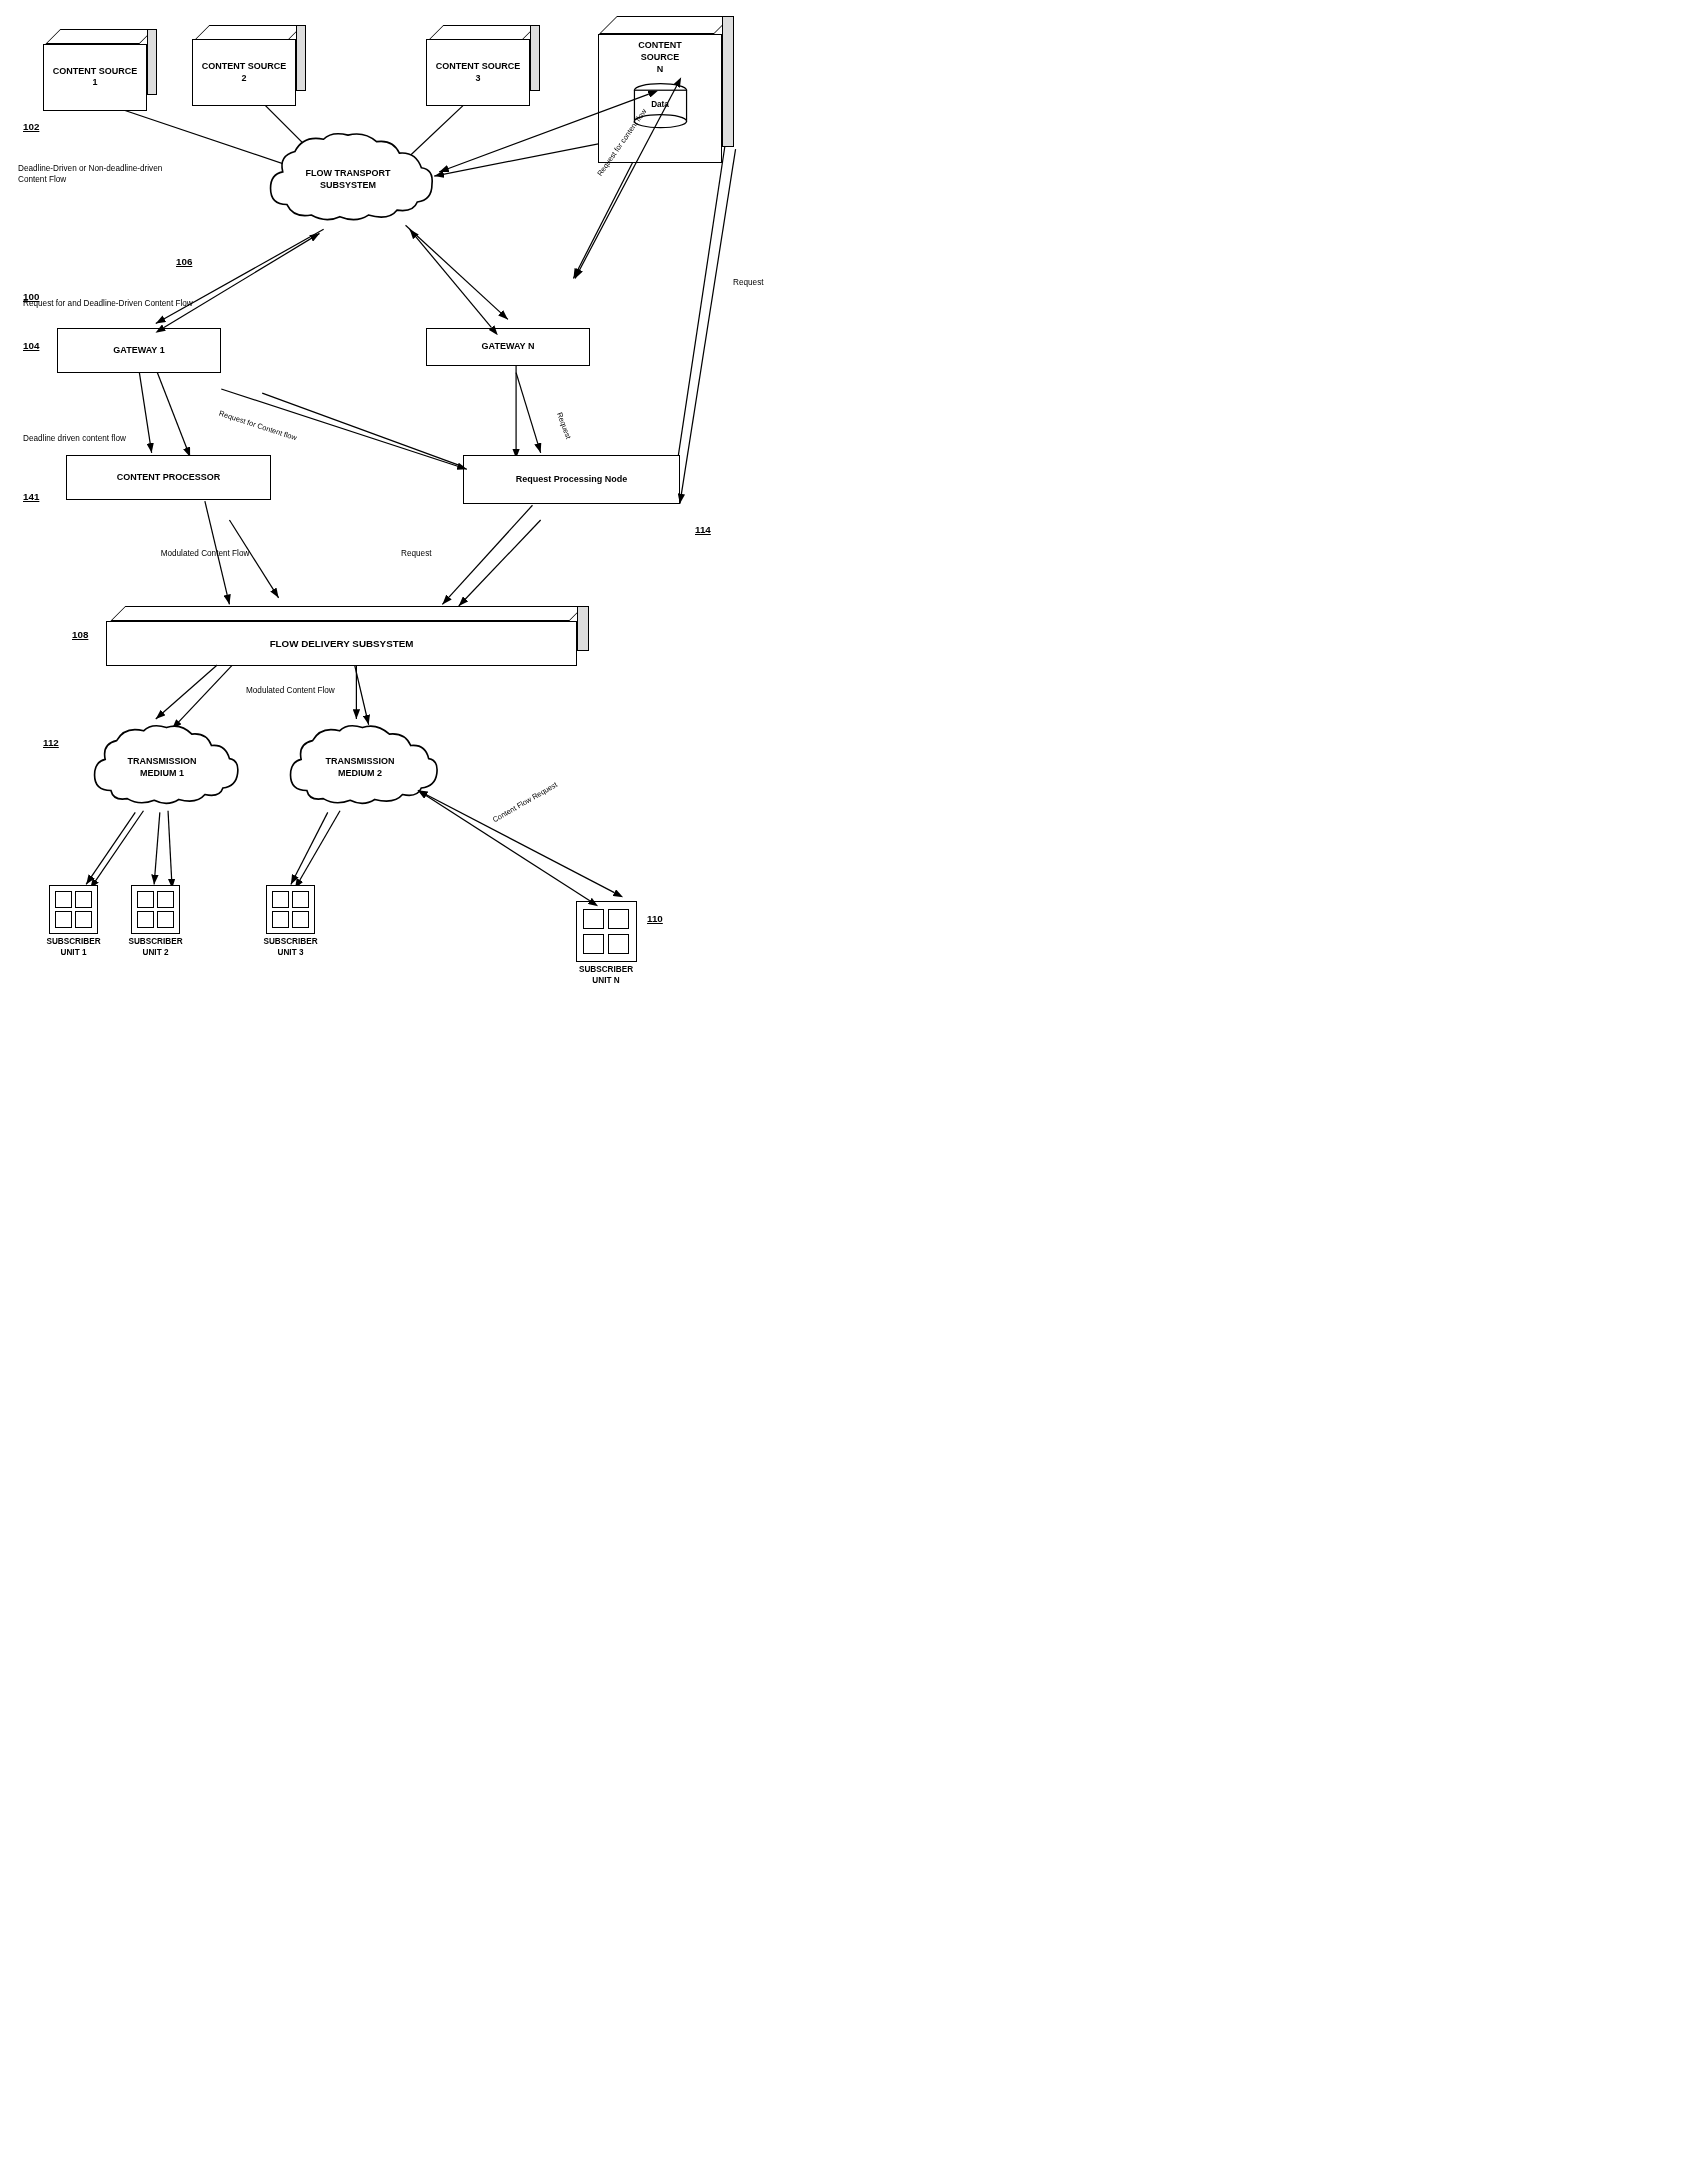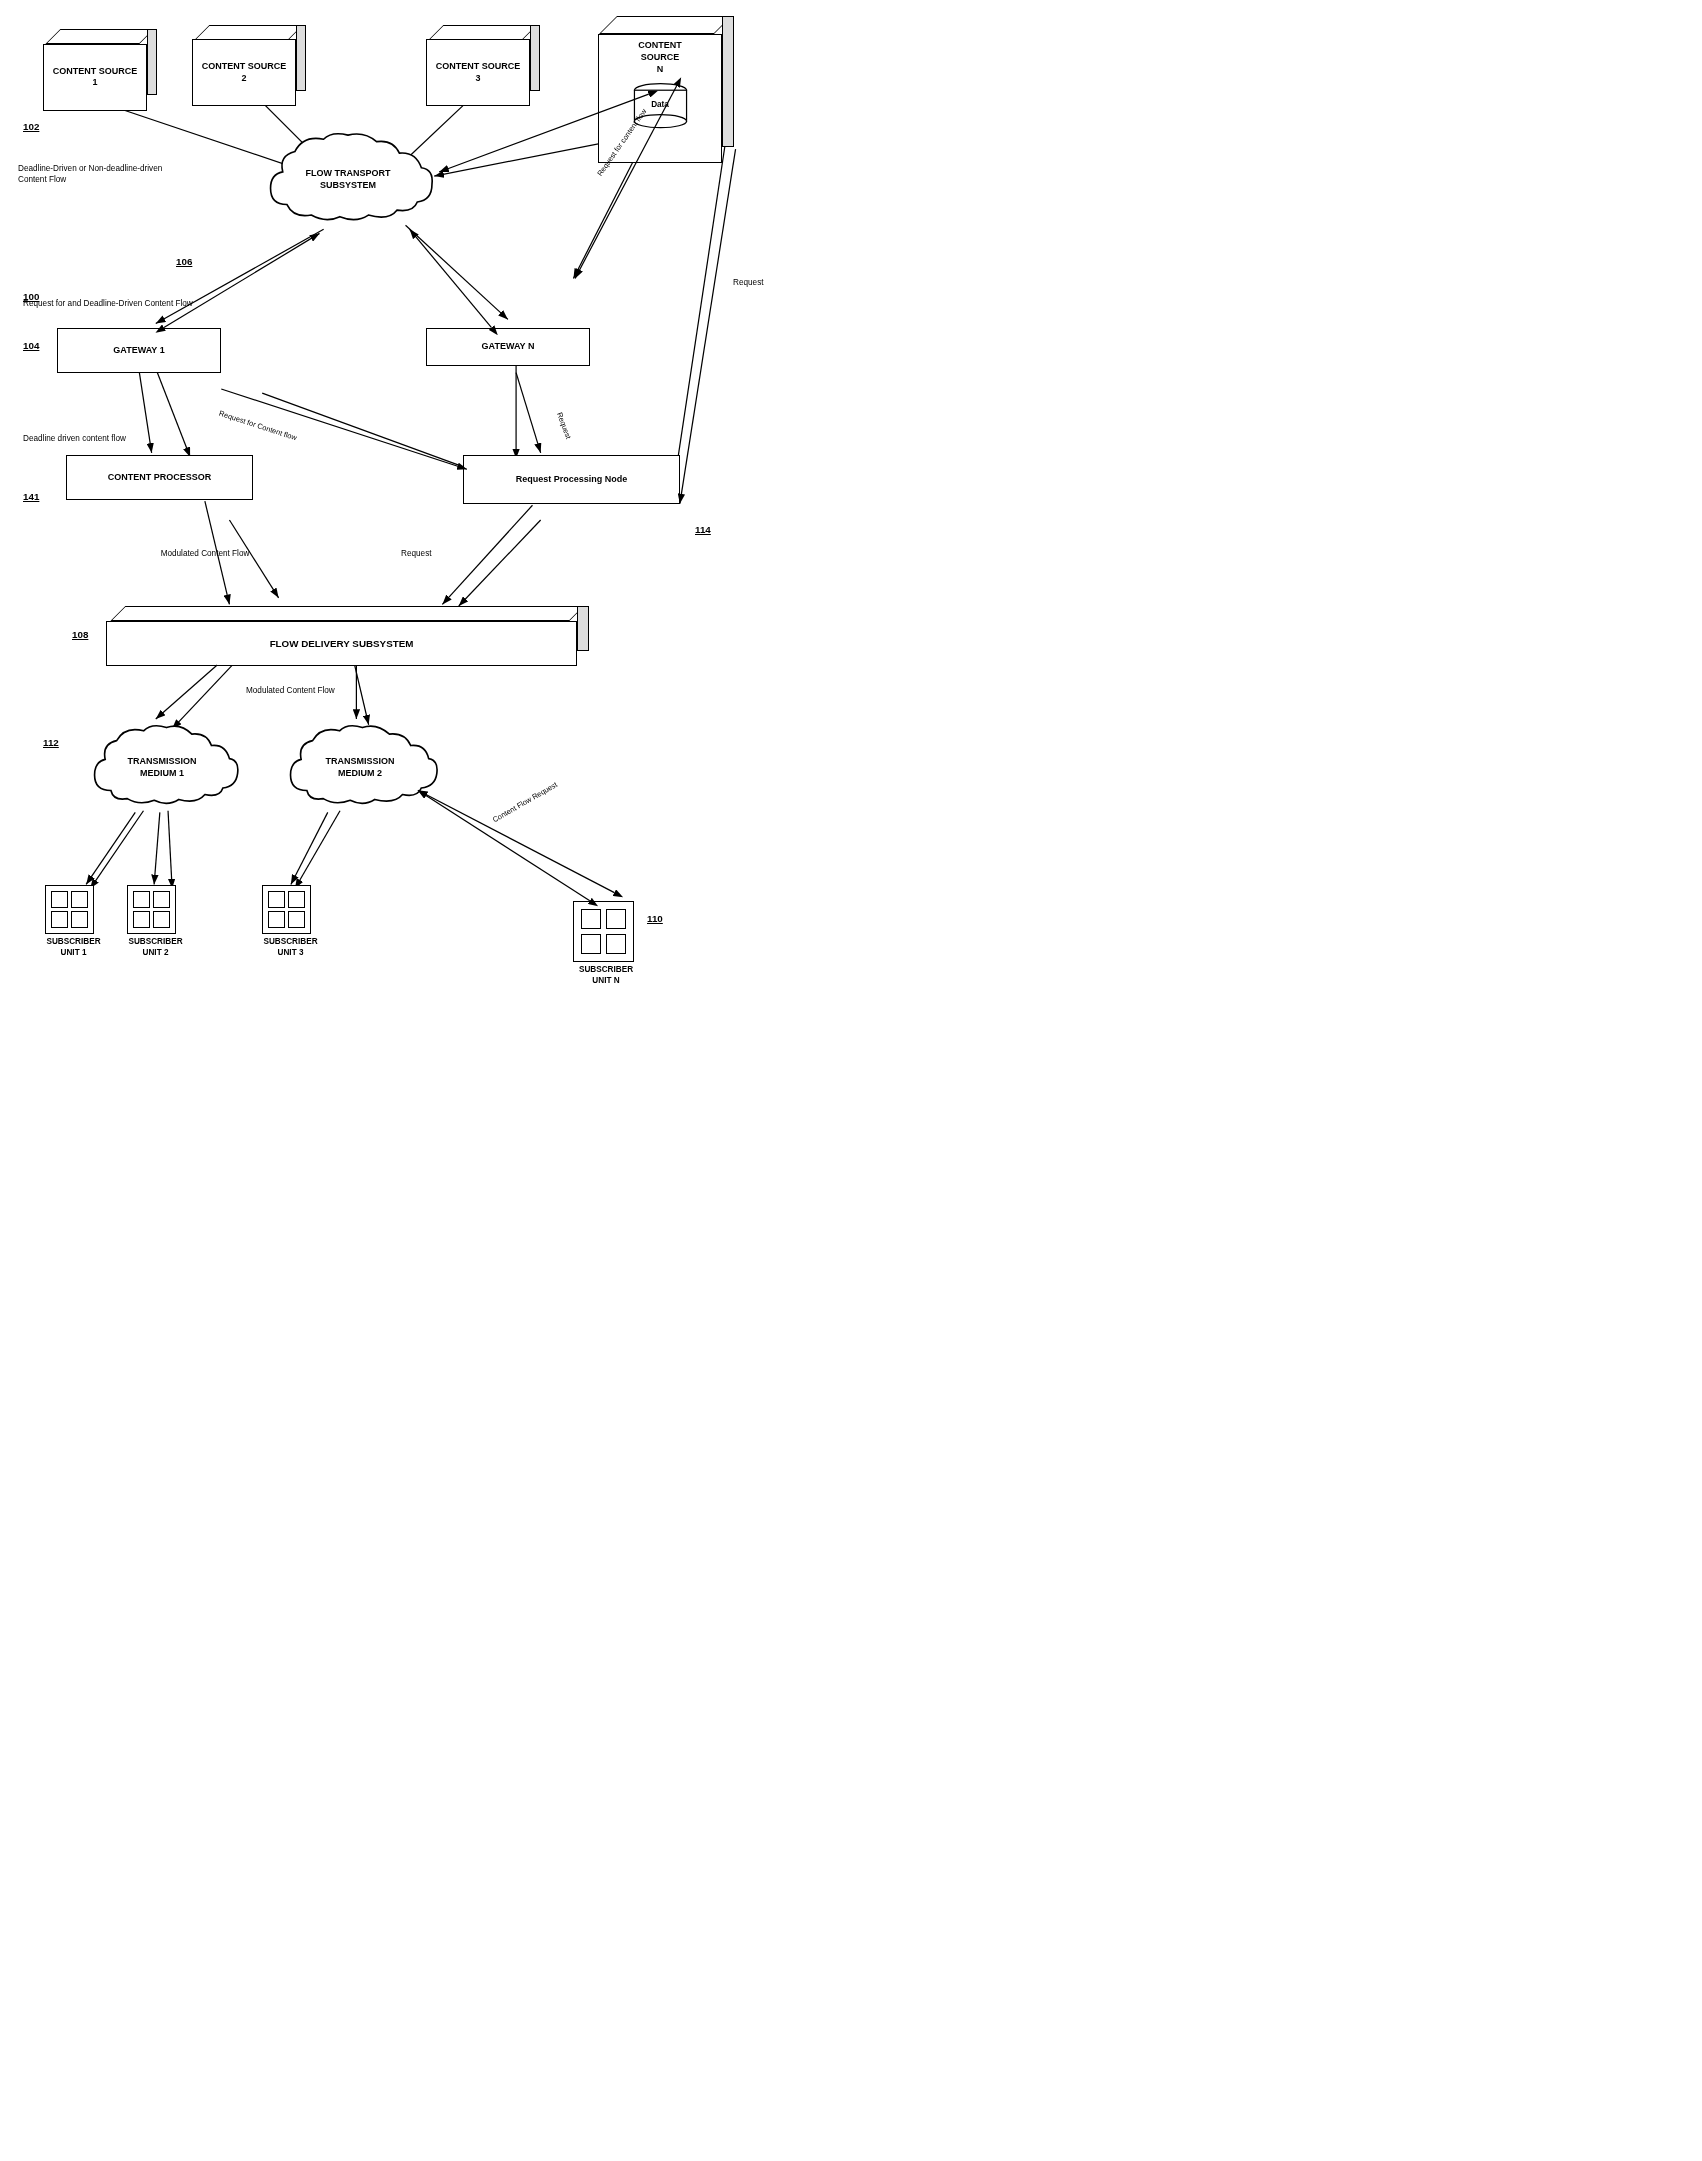--- a/index.html
+++ b/index.html
@@ -52,20 +52,21 @@
       z-index: 2;
       font-size: 9px;
       font-weight: bold;
     }
 
     
     .sub-unit {
       position: absolute;
       display: flex;
       flex-direction: column;
+      align-items: center;
     }
     .sub-unit .icon {
       width: 49px;
       height: 49px;
       border: 1.6px solid #000;
       background: #fff;
       display: grid;
       grid-template-columns: 1fr 1fr;
       grid-template-rows: 1fr 1fr;
       gap: 3.3px;
@@ -235,21 +236,21 @@
   </div>
 
   <div class="label" style="left:23px; top:299px; width:213px; text-align:left; font-size:8.2px;">Request for and Deadline-Driven Content Flow</div>
 
   <div class="label" style="left:197px; top:401px; width:131px; font-size:7.4px; transform:rotate(18deg); transform-origin:top left;">Request for Content flow</div>
 
   <div class="label" style="left:557px; top:393px; width:66px; font-size:7.4px; transform:rotate(70deg); transform-origin:top left;">Request</div>
 
   <div class="label" style="left:23px; top:434px; width:164px; text-align:left; font-size:8.2px;">Deadline driven content flow</div>
 
-  <div class="box" style="left:66px; top:455px; width:187px; height:45px;">
+  <div class="box" style="left:66px; top:455px; width:205px; height:45px;">
     <span>CONTENT PROCESSOR</span>
   </div>
 
   <div class="label-ref" style="left:23px; top:491px;">141</div>
 
   <div class="box" style="left:463px; top:455px; width:217px; height:49px;">
     <span>Request Processing Node</span>
   </div>
 
   <div class="label-ref" style="left:695px; top:524px;">114</div>

